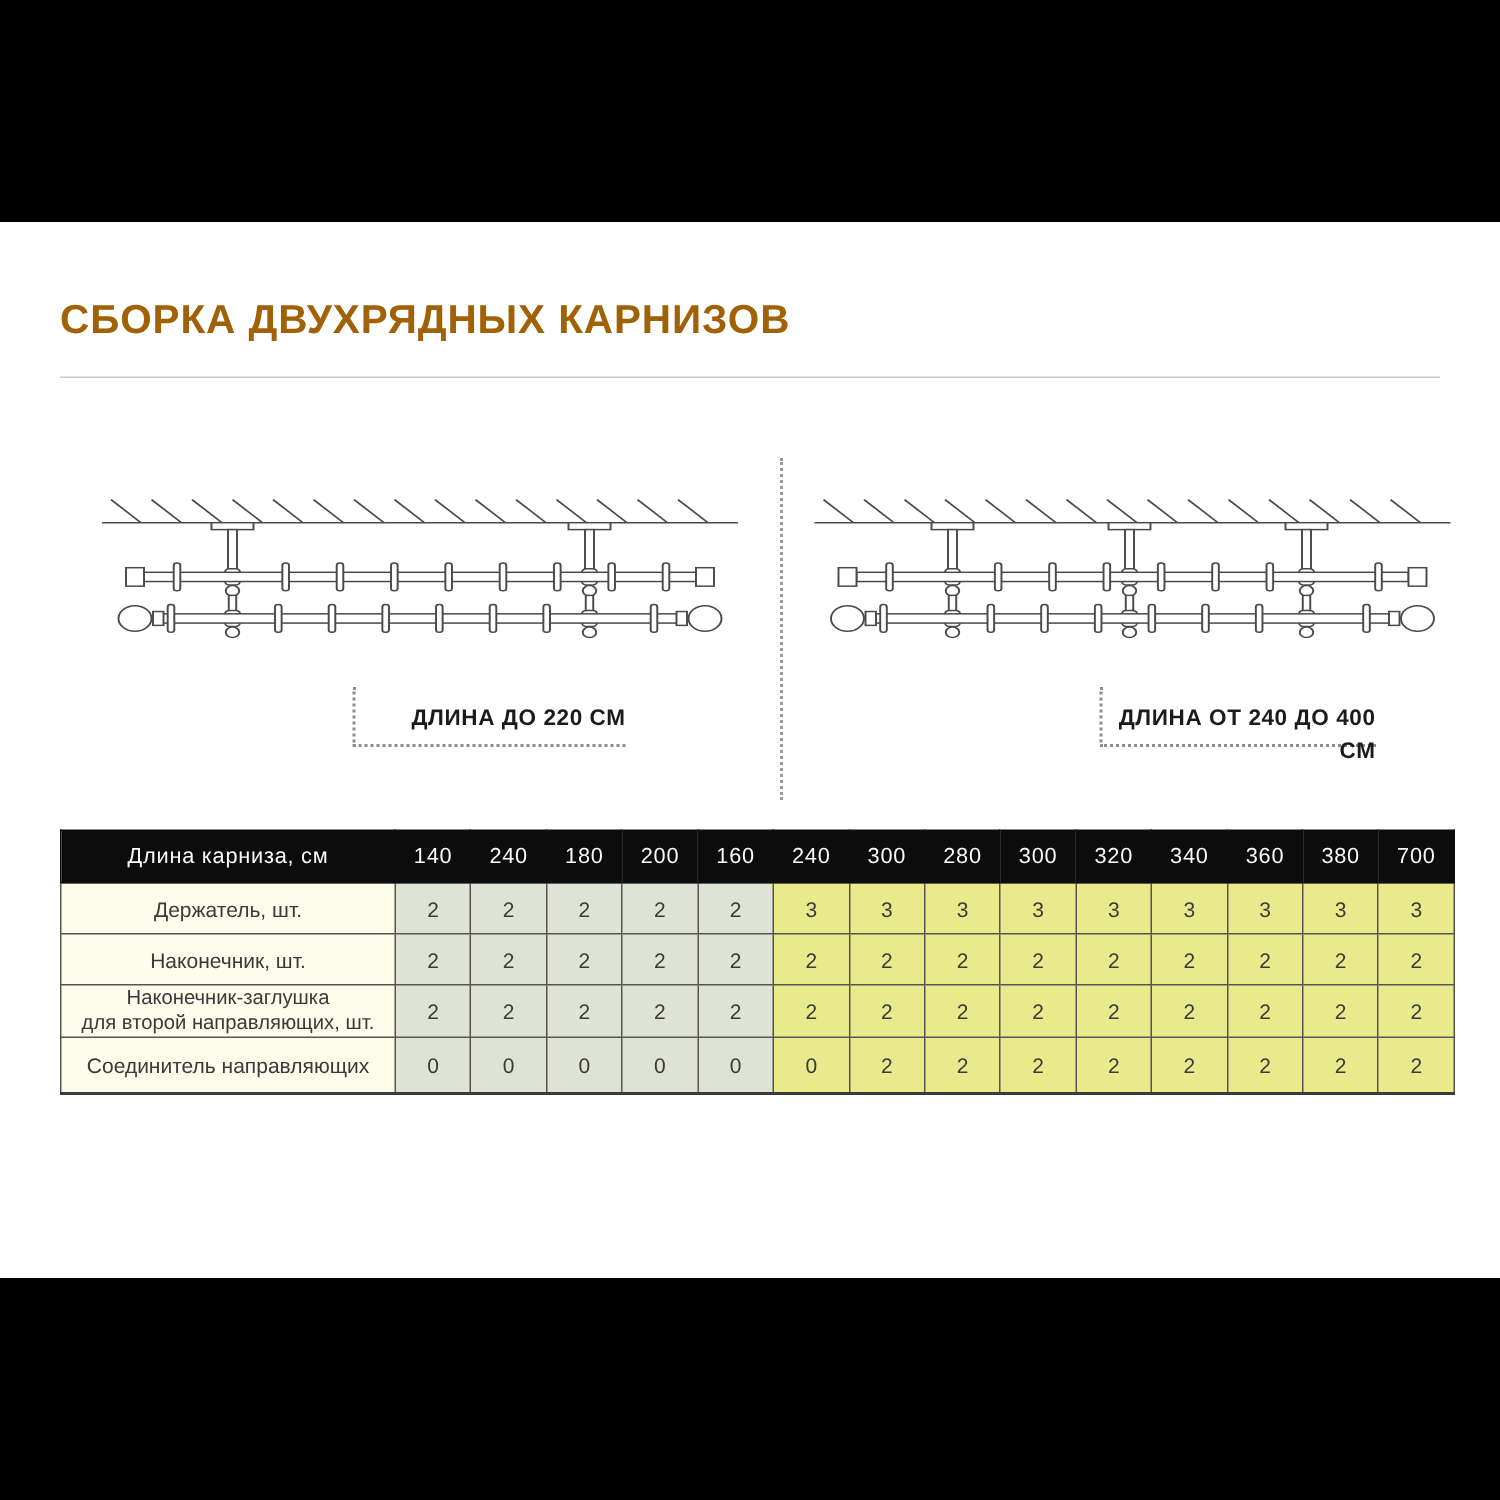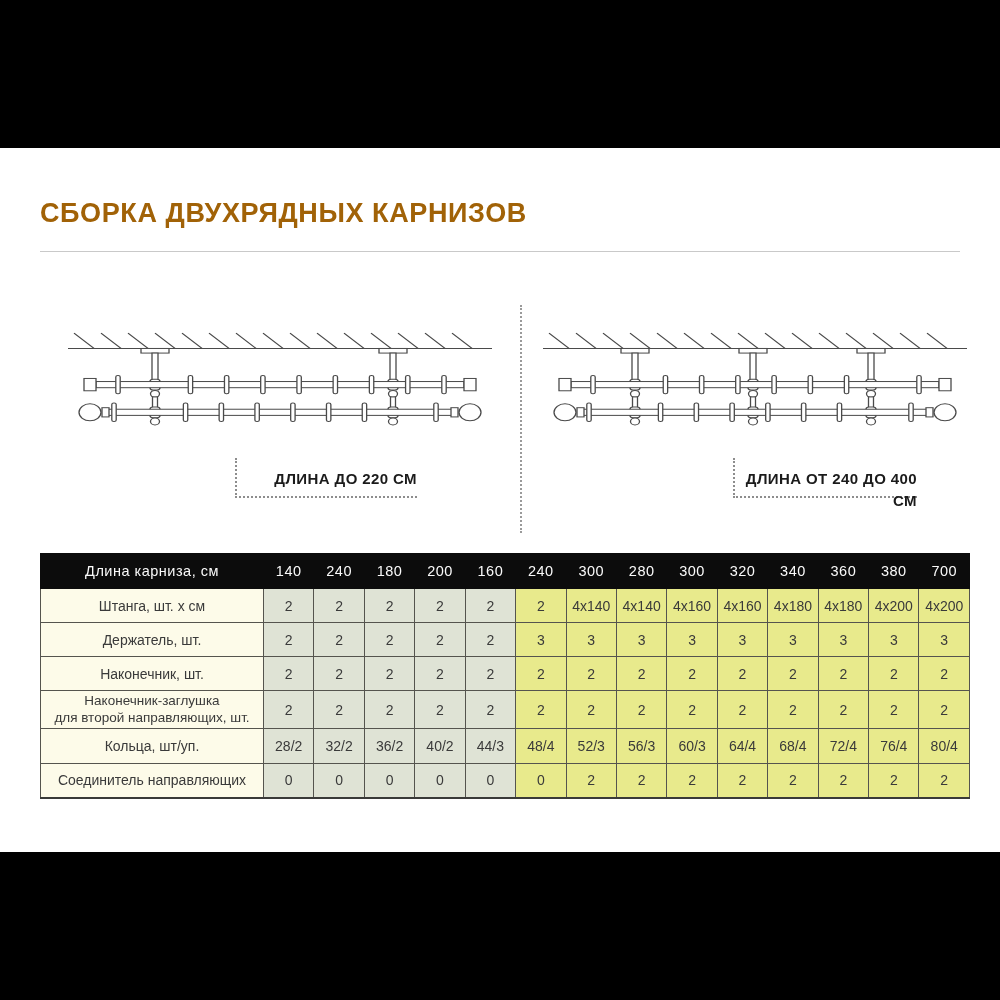--- a/index.html
+++ b/index.html
@@ -203,37 +203,20 @@
           <th>300</th>
           <th>320</th>
           <th>340</th>
           <th>360</th>
           <th>380</th>
           <th>700</th>
         </tr>
       </thead>
     <tbody id="spec-body">
         <tr>
-          <td class="row-label">Штанга, шт. х см</td>
-          <td class="c-sage">2</td>
-          <td class="c-sage">2</td>
-          <td class="c-sage">2</td>
-          <td class="c-sage">2</td>
-          <td class="c-sage">2</td>
-          <td class="c-yellow">2</td>
-          <td class="c-yellow">4x140</td>
-          <td class="c-yellow">4x140</td>
-          <td class="c-yellow">4x160</td>
-          <td class="c-yellow">4x160</td>
-          <td class="c-yellow">4x180</td>
-          <td class="c-yellow">4x180</td>
-          <td class="c-yellow">4x200</td>
-          <td class="c-yellow">4x200</td>
-        </tr>
-        <tr>
           <td class="row-label">Держатель, шт.</td>
           <td class="c-sage">2</td>
           <td class="c-sage">2</td>
           <td class="c-sage">2</td>
           <td class="c-sage">2</td>
           <td class="c-sage">2</td>
           <td class="c-yellow">3</td>
           <td class="c-yellow">3</td>
           <td class="c-yellow">3</td>
           <td class="c-yellow">3</td>
@@ -274,37 +257,20 @@
           <td class="c-yellow">2</td>
           <td class="c-yellow">2</td>
           <td class="c-yellow">2</td>
           <td class="c-yellow">2</td>
           <td class="c-yellow">2</td>
           <td class="c-yellow">2</td>
           <td class="c-yellow">2</td>
           <td class="c-yellow">2</td>
         </tr>
         <tr>
-          <td class="row-label">Кольца, шт/уп.</td>
-          <td class="c-sage">28/2</td>
-          <td class="c-sage">32/2</td>
-          <td class="c-sage">36/2</td>
-          <td class="c-sage">40/2</td>
-          <td class="c-sage">44/3</td>
-          <td class="c-yellow">48/4</td>
-          <td class="c-yellow">52/3</td>
-          <td class="c-yellow">56/3</td>
-          <td class="c-yellow">60/3</td>
-          <td class="c-yellow">64/4</td>
-          <td class="c-yellow">68/4</td>
-          <td class="c-yellow">72/4</td>
-          <td class="c-yellow">76/4</td>
-          <td class="c-yellow">80/4</td>
-        </tr>
-        <tr>
           <td class="row-label">Соединитель направляющих</td>
           <td class="c-sage">0</td>
           <td class="c-sage">0</td>
           <td class="c-sage">0</td>
           <td class="c-sage">0</td>
           <td class="c-sage">0</td>
           <td class="c-yellow">0</td>
           <td class="c-yellow">2</td>
           <td class="c-yellow">2</td>
           <td class="c-yellow">2</td>

